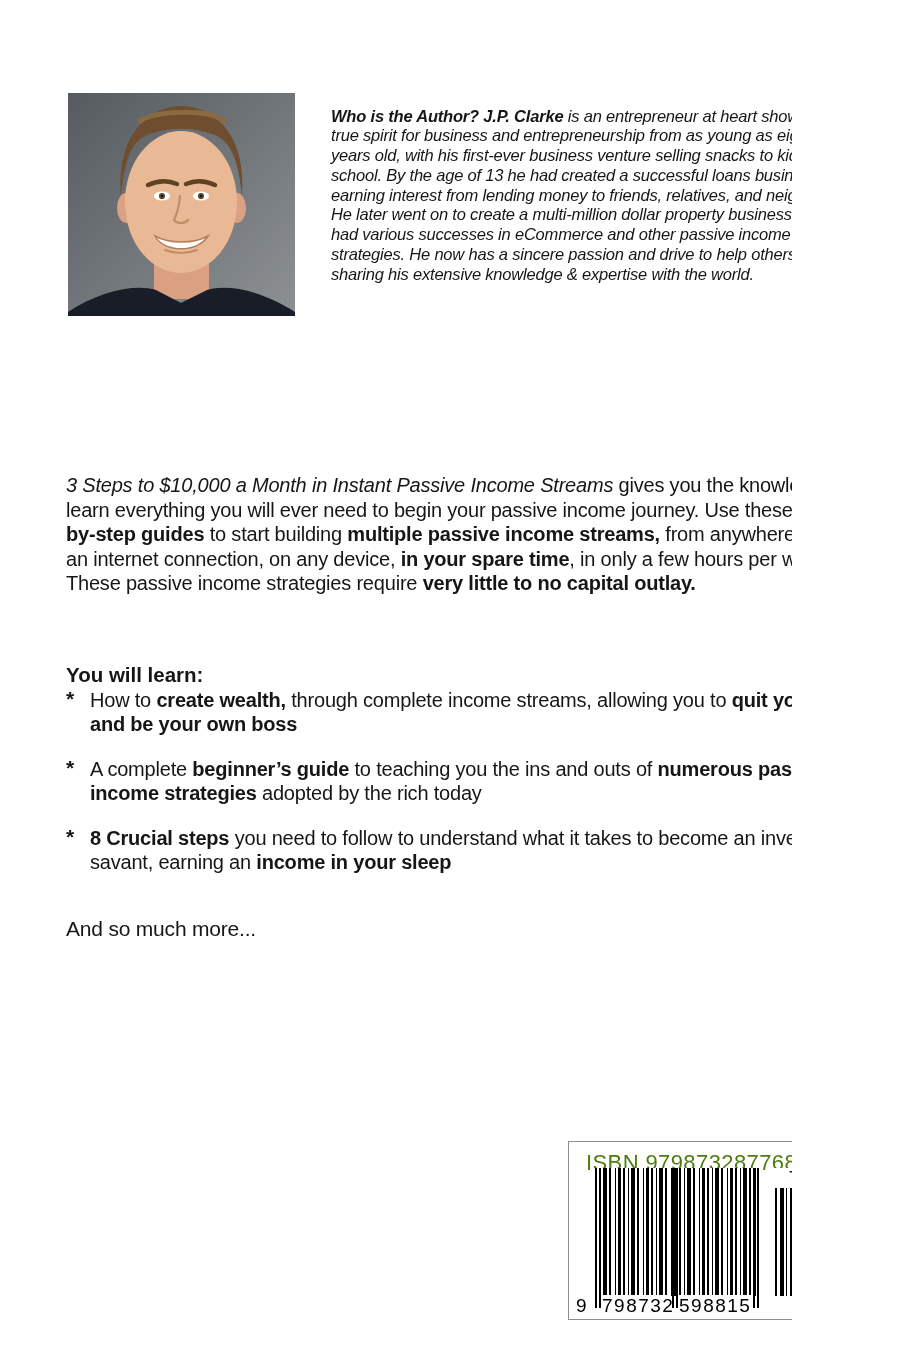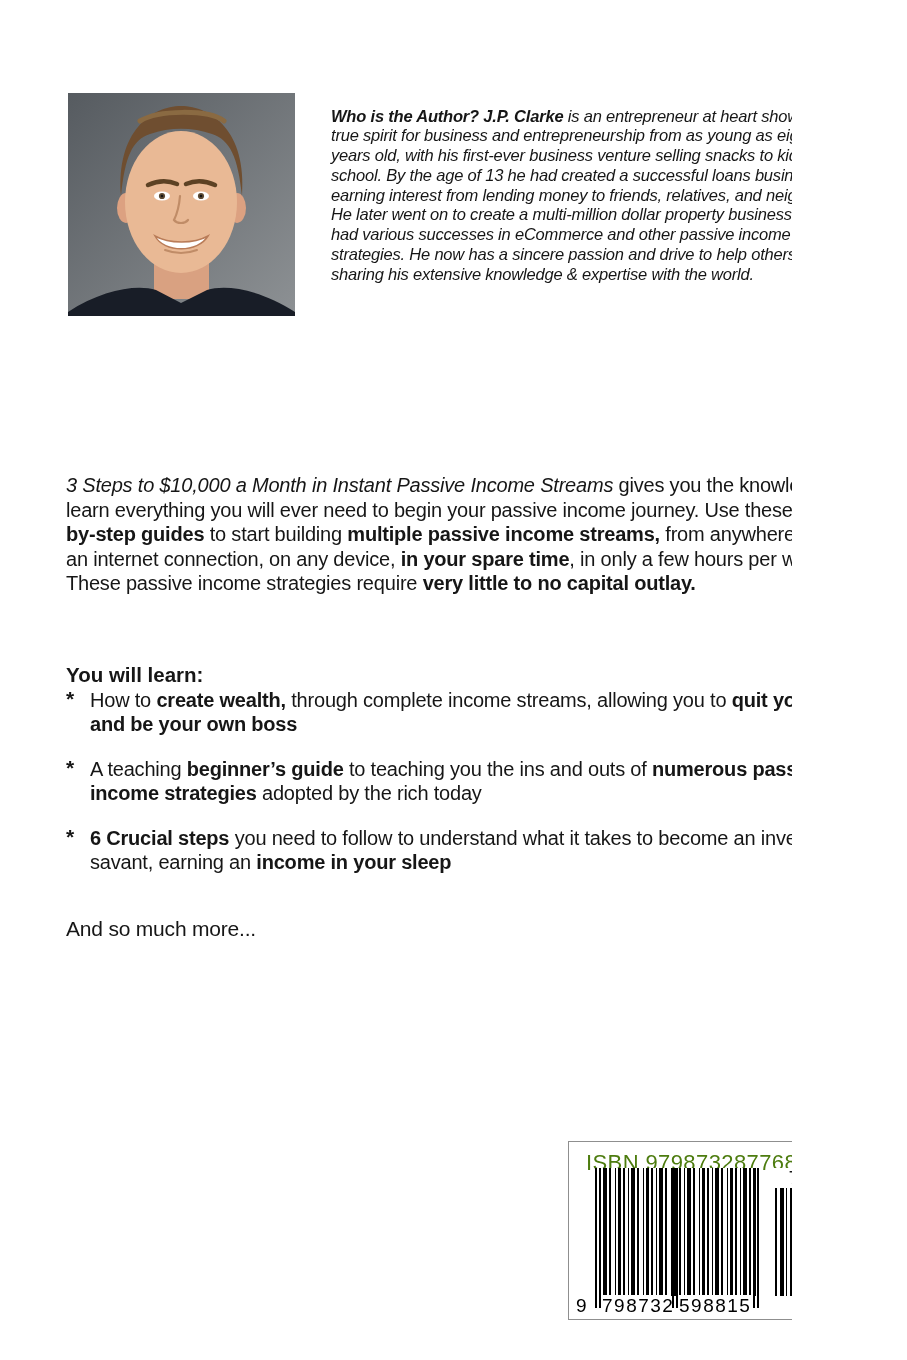--- a/index.html
+++ b/index.html
@@ -124,25 +124,25 @@
   <p class="intro"><span class="run-i">3 Steps to $10,000 a Month in Instant Passive Income Streams</span><span> gives you the knowledge to learn everything you will ever need to begin your passive income journey. Use these </span><span class="run-b">step-by-step guides</span><span> to start building </span><span class="run-b">multiple passive income streams,</span><span> from anywhere with an internet connection, on any device, </span><span class="run-b">in your spare time</span><span>, in only a few hours per week. These passive income strategies require </span><span class="run-b">very little to no capital outlay.</span></p>
 
   <h2 class="learn-heading">You will learn:</h2>
 
   <div class="bullet bullet-1">
     <span class="marker">*</span>
     <span><span>How to </span><span class="run-b">create wealth,</span><span> through complete income streams, allowing you to </span><span class="run-b">quit your job and be your own boss</span></span>
   </div>
   <div class="bullet bullet-2">
     <span class="marker">*</span>
-    <span><span>A teaching </span><span class="run-b">beginner’s guide</span><span> to teaching you the ins and outs of </span><span class="run-b">numerous passive income strategies</span><span> adopted by the rich today</span></span>
+    <span><span>A complete </span><span class="run-b">beginner’s guide</span><span> to teaching you the ins and outs of </span><span class="run-b">numerous passive income strategies</span><span> adopted by the rich today</span></span>
   </div>
   <div class="bullet bullet-3">
     <span class="marker">*</span>
-    <span><span class="run-b">6 Crucial steps</span><span> you need to follow to understand what it takes to become an investing savant, earning an </span><span class="run-b">income in your sleep</span></span>
+    <span><span class="run-b">8 Crucial steps</span><span> you need to follow to understand what it takes to become an investing savant, earning an </span><span class="run-b">income in your sleep</span></span>
   </div>
 
   <p class="more">And so much more...</p>
 
   <div class="barcode-box">
     <div class="isbn-label">ISBN 9798732877687</div>
 
     <div class="bars-main"></div>
     <div class="guard g1"></div>
     <div class="guard g2"></div>

